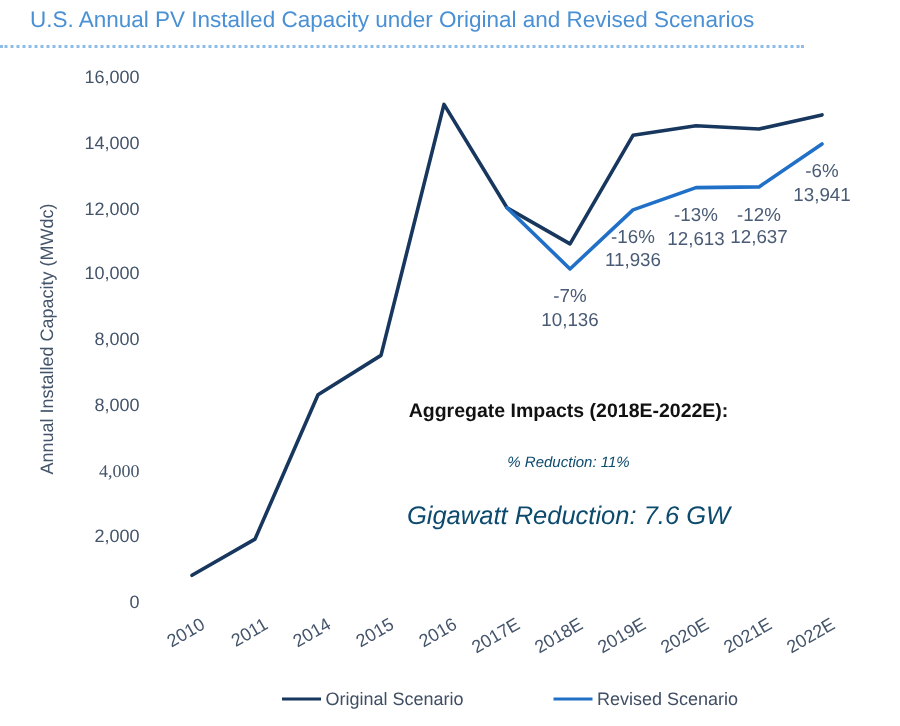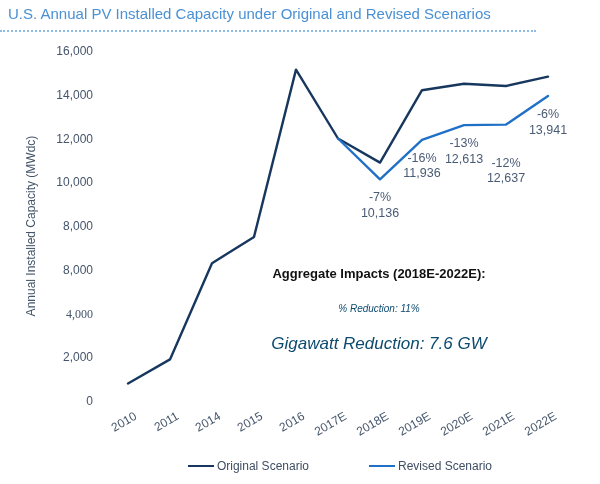--- a/index.html
+++ b/index.html
@@ -11,21 +11,21 @@
     position: relative;
     width: 600px;
     height: 484px;
     background: #ffffff;
     overflow: hidden;
   }
   .title-bar {
     position: absolute;
     left: 0; top: 0;
     width: 536px;
-    padding: 5px 8px 7px 8px;
+    padding: 5px 8px 7px 20px;
     border-bottom: 2px dotted #8FBCE6;
   }
   .title-bar .title-text {
     font-size: 15px;
     color: #4A90D4;
   }
   .y-axis-title {
     position: absolute;
     left: -78px;
     top: 218px;
@@ -170,21 +170,21 @@
         <div>10,136</div>
       </div>
       <div class="annotation" style="left: 378px; top: 150.9px;">
         <div>-16%</div>
         <div>11,936</div>
       </div>
       <div class="annotation" style="left: 420px; top: 136.091px; text-align: center;">
         <div>-13%</div>
         <div>12,613</div>
       </div>
-      <div class="annotation" style="left: 462px; top: 135.566px; margin-top: 20px;">
+      <div class="annotation" style="left: 462px; top: 135.566px;">
         <div>-12%</div>
         <div>12,637</div>
       </div>
       <div class="annotation" style="left: 504px; top: 107.041px;">
         <div>-6%</div>
         <div>13,941</div>
       </div>
     </div>
 
   <div class="center-text">

